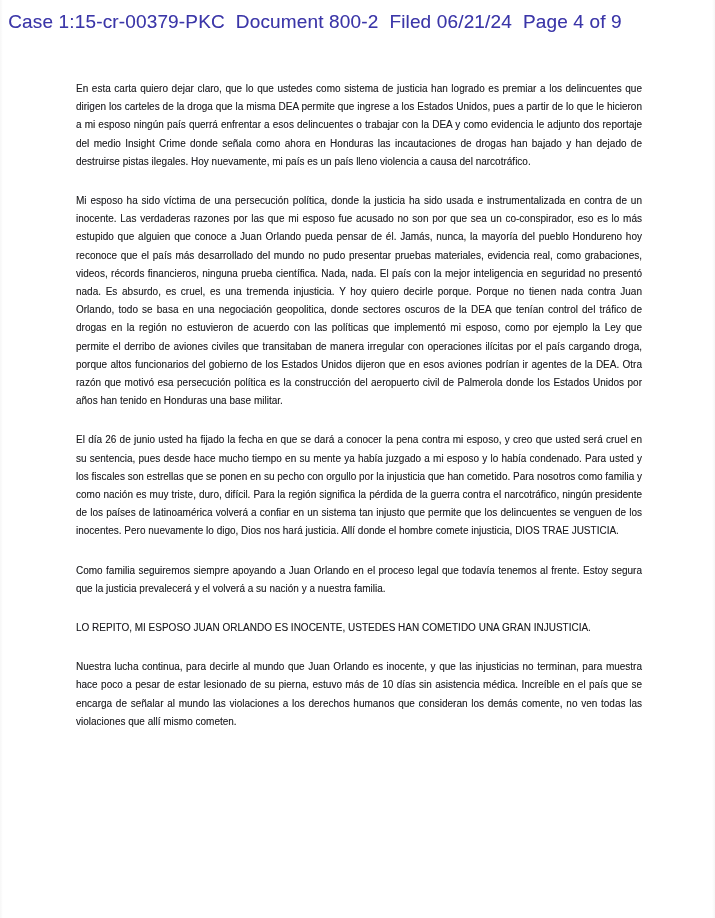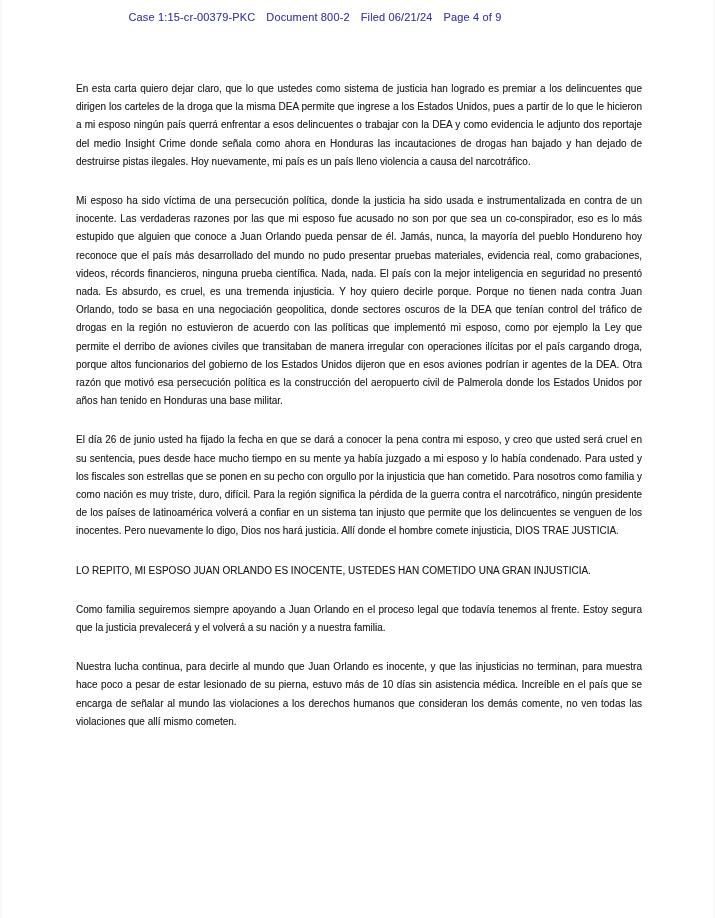--- a/index.html
+++ b/index.html
@@ -36,21 +36,21 @@
     pointer-events: none;
   }
 
   .ecf-stamp {
     position: absolute;
     top: 11px;
     left: 0;
     width: 630px;
     text-align: center;
     font-family: "Liberation Sans", sans-serif;
-    font-size: 11px;
+    font-size: 19px;
     letter-spacing: 0.15px;
     color: #3b36a8;
     white-space: nowrap;
   }
   .ecf-stamp .seg {
     display: inline-block;
   }
   .ecf-stamp .gap {
     display: inline-block;
     width: 11px;
@@ -91,18 +91,18 @@
 <div class="page">
 
   <div class="ecf-stamp">
     <span class="seg">Case 1:15-cr-00379-PKC</span><span class="gap"></span><span class="seg">Document 800-2</span><span class="gap"></span><span class="seg">Filed 06/21/24</span><span class="gap"></span><span class="seg">Page 4 of 9</span>
   </div>
 
   <div class="doc-body">
     <p class="para">En esta carta quiero dejar claro, que lo que  ustedes como sistema de justicia han logrado es premiar a los delincuentes que dirigen los carteles de la droga que la misma DEA permite que ingrese a los Estados Unidos, pues a partir de lo que le hicieron a mi esposo ningún país querrá enfrentar a esos delincuentes o trabajar con la DEA y como evidencia le adjunto dos reportaje del medio Insight Crime donde señala como ahora en Honduras las incautaciones de drogas han bajado y han dejado de destruirse pistas ilegales. Hoy nuevamente, mi país es un país lleno violencia a causa del narcotráfico.</p>
     <p class="para">Mi esposo ha sido víctima de una persecución política, donde la justicia ha sido usada e instrumentalizada en contra de un inocente. Las verdaderas razones por las que mi esposo fue acusado no son por que sea un co-conspirador, eso es lo más estupido que alguien que conoce a Juan Orlando pueda pensar de él. Jamás, nunca, la mayoría del pueblo Hondureno hoy reconoce que el país más desarrollado del mundo no pudo presentar pruebas materiales, evidencia real,   como grabaciones, videos, récords financieros, ninguna prueba científica. Nada, nada. El país con la mejor inteligencia en seguridad no presentó nada. Es absurdo, es cruel, es una tremenda injusticia. Y hoy quiero decirle porque. Porque no tienen nada contra Juan Orlando, todo se basa en una negociación geopolitica, donde sectores oscuros de la DEA que tenían control del tráfico de drogas en la región no estuvieron de acuerdo con las políticas que implementó mi esposo, como por ejemplo la Ley que permite el derribo de aviones civiles que transitaban de manera irregular con operaciones ilícitas por el país cargando droga, porque altos funcionarios del gobierno de los Estados Unidos dijeron que en esos aviones podrían ir agentes de la DEA. Otra razón que motivó esa persecución política es la construcción del aeropuerto civil de Palmerola donde los Estados Unidos por años han tenido en Honduras una base militar.</p>
     <p class="para">El día 26 de junio usted ha fijado la fecha en que se dará a conocer la pena contra mi esposo, y creo que usted será cruel en su sentencia, pues desde hace mucho tiempo en su mente ya había juzgado a mi esposo y lo había condenado. Para usted y los fiscales son estrellas que se ponen en su pecho con orgullo por la injusticia que han cometido. Para nosotros como familia y como nación es muy triste, duro, difícil. Para la región significa la pérdida de la guerra contra el narcotráfico, ningún presidente de los países de latinoamérica volverá a confiar en un sistema tan injusto que permite que los delincuentes se venguen de los inocentes. Pero nuevamente lo digo, Dios nos hará justicia. Allí donde el hombre comete injusticia, DIOS TRAE JUSTICIA.</p>
+    <p class="para">Como familia seguiremos siempre apoyando a Juan Orlando en el proceso legal que todavía tenemos al frente. Estoy segura que la justicia prevalecerá y el volverá a su nación y a nuestra familia.</p>
     <p class="para caps">LO REPITO, MI ESPOSO JUAN ORLANDO ES INOCENTE, USTEDES HAN COMETIDO UNA GRAN INJUSTICIA.</p>
-    <p class="para">Como familia seguiremos siempre apoyando a Juan Orlando en el proceso legal que todavía tenemos al frente. Estoy segura que la justicia prevalecerá y el volverá a su nación y a nuestra familia.</p>
     <p class="para">Nuestra lucha continua, para decirle al mundo que Juan Orlando es inocente, y que las injusticias no terminan, para muestra hace poco a pesar de estar lesionado de su pierna, estuvo más de 10 días sin asistencia médica. Increíble en el país que se encarga de señalar al mundo las violaciones a los derechos humanos que consideran los demás comente, no ven todas las violaciones que allí mismo cometen.</p>
   </div>
 
 </div>
 
 </body></html>

